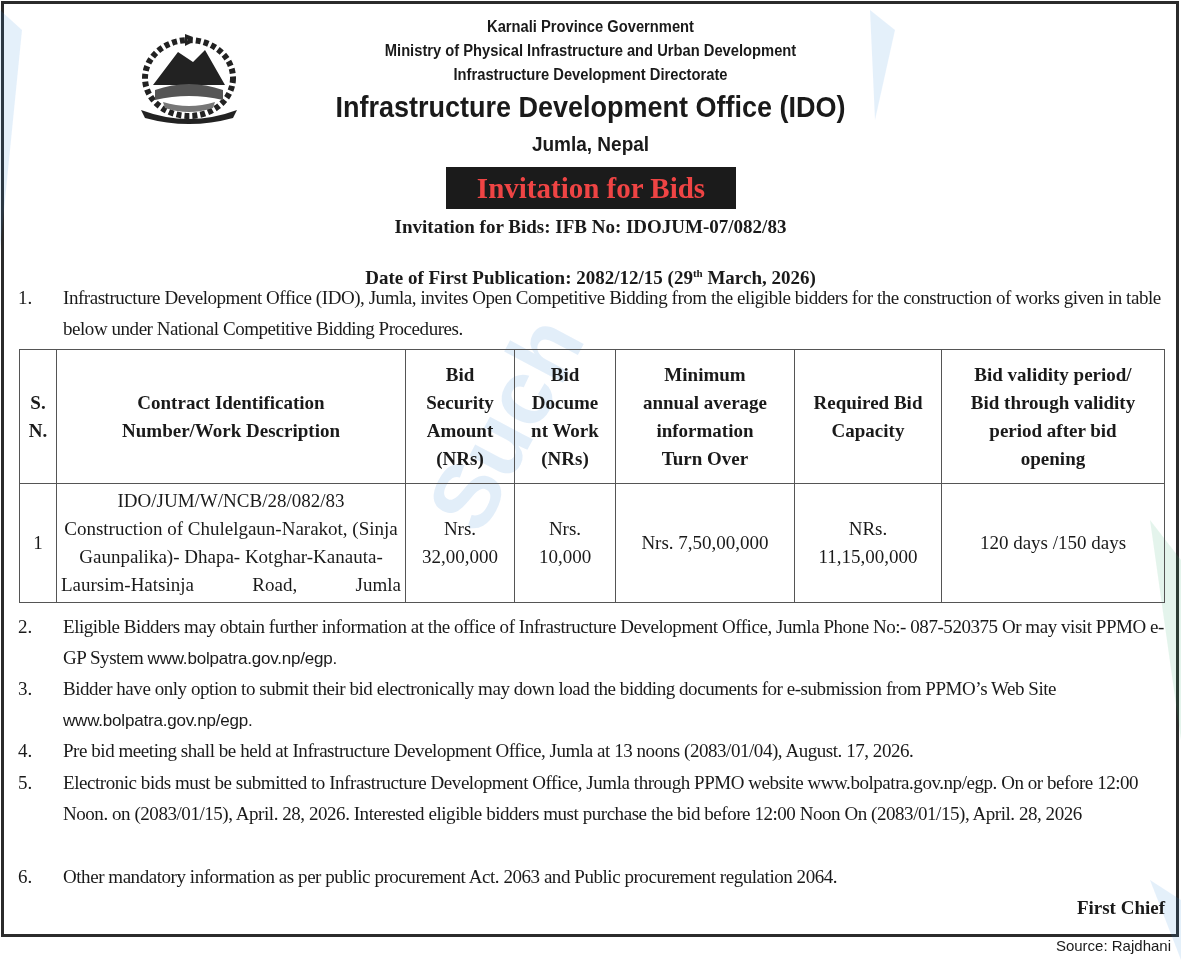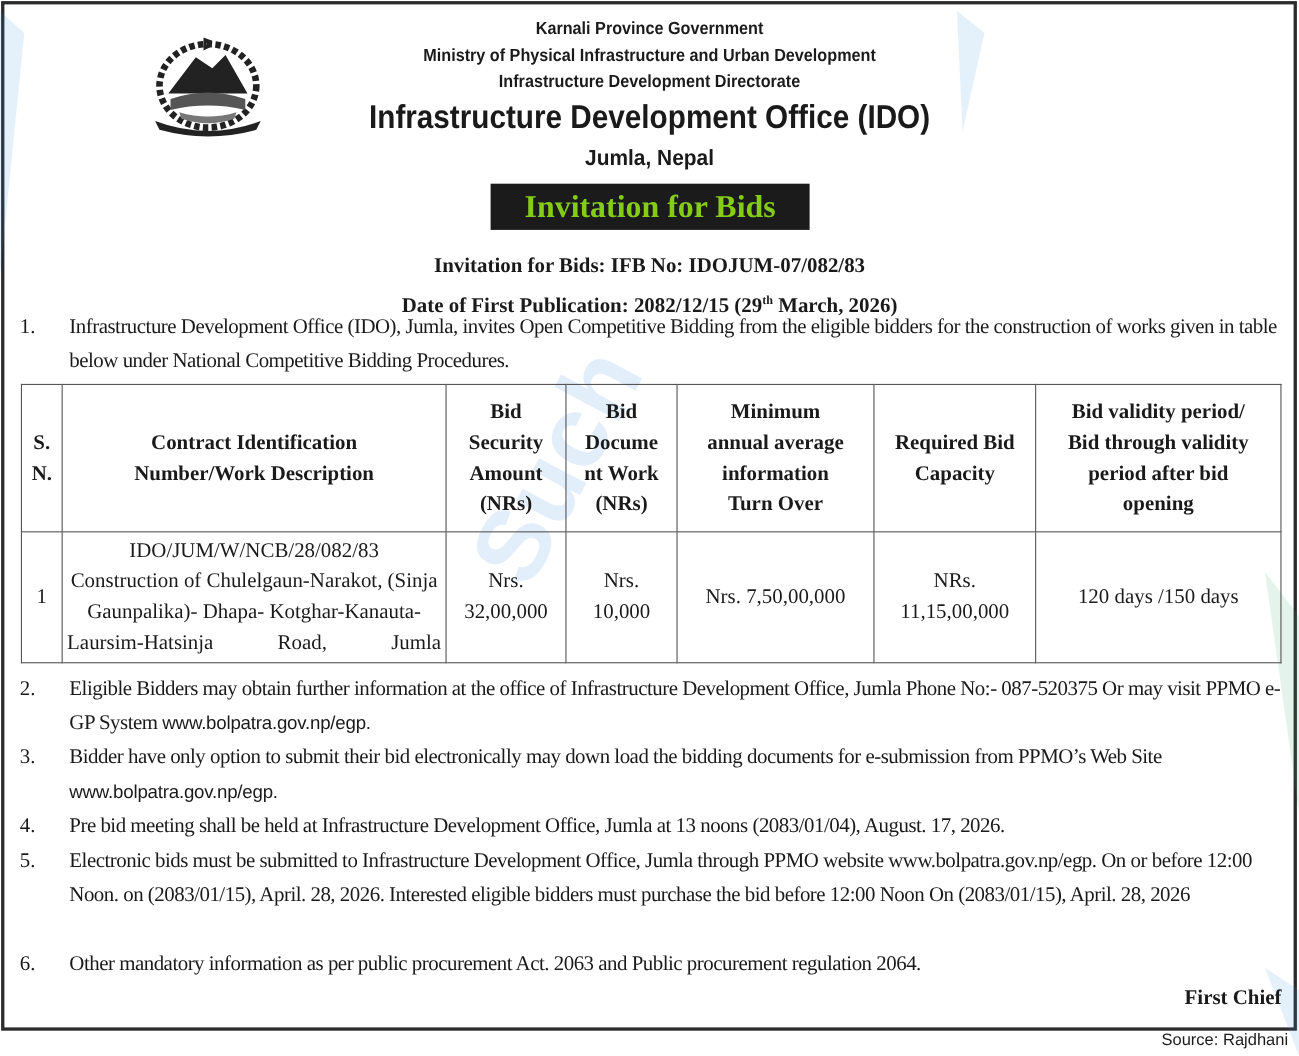--- a/index.html
+++ b/index.html
@@ -11,26 +11,26 @@
   .emblem { position: absolute; left: 133px; top: 30px; width: 112px; height: 96px; }
   .hdr { position: absolute; left: 0; width: 1181px; text-align: center;
          font-family: "Liberation Sans", "DejaVu Sans", sans-serif; font-weight: bold; }
   .h1 { top: 18px; font-size: 16px; transform: scaleX(0.92); }
   .h2 { top: 42px; font-size: 16px; transform: scaleX(0.92); }
   .h3 { top: 66px; font-size: 16px; transform: scaleX(0.92); }
   .h4 { top: 90px; font-size: 30px; transform: scaleX(0.9); left: 0; }
   .h5 { top: 133px; font-size: 20px; transform: scaleX(0.95); }
   .banner {
     position: absolute; left: 446px; top: 167px; width: 290px; height: 42px;
-    background: #1b1b1b; color: #84cc16; text-align: center; line-height: 42px;
+    background: #1b1b1b; color: #ef4444; text-align: center; line-height: 42px;
     font-family: "Liberation Serif", "DejaVu Serif", serif; font-weight: bold; font-size: 29px;
   }
   .sub { position: absolute; left: 0; width: 1181px; text-align: center;
          font-family: "Liberation Serif", "DejaVu Serif", serif; font-weight: bold; font-size: 19px; }
-  .sub1 { top: 231px; }
+  .sub1 { top: 216px; }
   .sub2 { top: 267px; }
   .sub2 sup { font-size: 11px; }
   .para {
     position: absolute; left: 18px; width: 1150px;
     font-family: "Liberation Serif", "DejaVu Serif", serif; font-size: 19px; line-height: 31px;
   }
   .para .num { position: absolute; left: 0; top: 0; width: 40px; }
   .para .txt { margin-left: 45px; display: block; letter-spacing: -0.45px; }
   .url { font-family: "Liberation Sans", "DejaVu Sans", sans-serif; font-size: 17px; letter-spacing: -0.2px; }
   table.bids {

